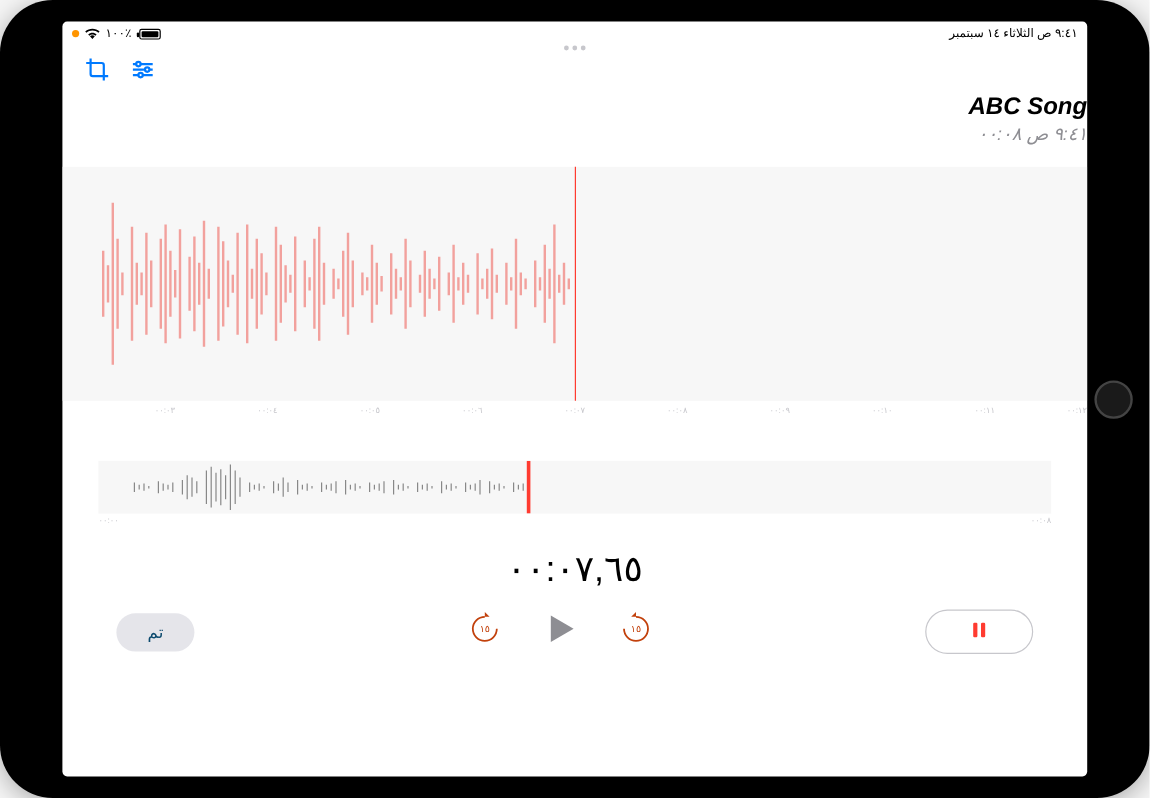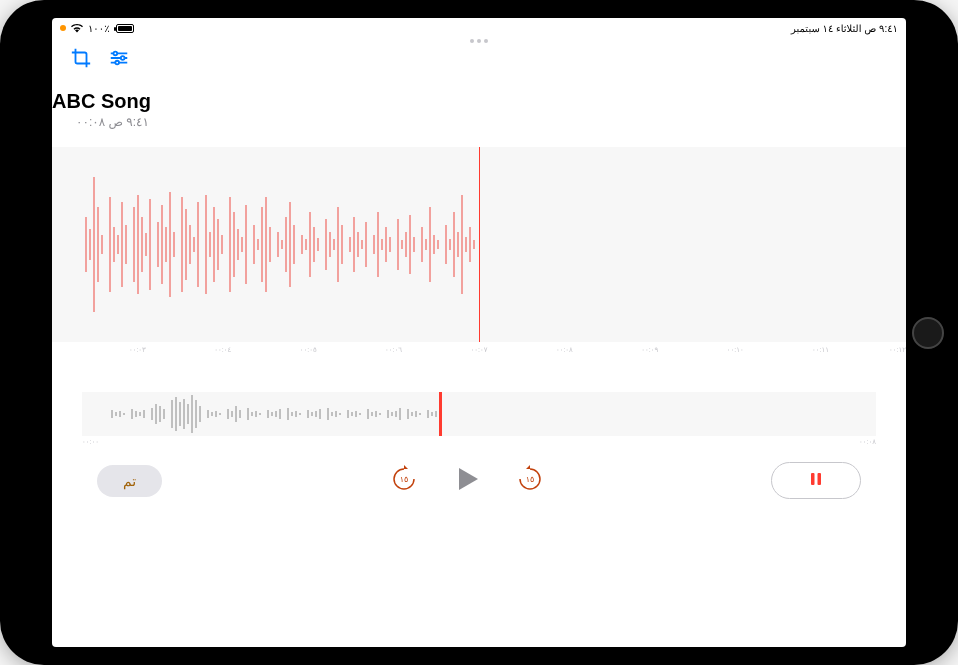--- a/index.html
+++ b/index.html
@@ -107,30 +107,31 @@
     .ellipsis-icon {
       position: absolute;
       left: 50%;
       transform: translateX(-50%);
       top: -8px;
       color: #c7c7cc;
       cursor: pointer;
     }
     .ellipsis-icon svg { width: 22px; height: 6px; }
     .header {
-      text-align: left;
-      margin-top: 12px;
+      text-align: right;
+      margin-top: 0;
+      font-style: italic;
     }
     .title {
       font-size: 20px;
       font-weight: 700;
       color: #000;
     }
     .subtitle {
-      font-size: 12px;
+      font-size: 15px;
       color: #8e8e93;
       margin-top: 2px;
       direction: rtl;
       padding-left: 24px;
     }
     .waveform-main {
       margin-top: 18px;
       height: 195px;
       background: #f7f7f7;
       position: relative;
@@ -215,21 +216,21 @@
       align-items: center;
       padding: 0 45px;
     }
     .pill-btn {
       padding: 8px 26px;
       border-radius: 22px;
       font-size: 14px;
       cursor: pointer;
       border: none;
       background: #e5e5ea;
-      color: #a16207;
+      color: #0c4a6e;
     }
     .pill-btn.pause {
       background: #fff;
       border: 1.5px solid #c7c7cc;
       color: #ff3b30;
       padding: 8px 36px;
     }
     .playback-group {
       display: flex;
       align-items: center;
@@ -481,20 +482,21 @@
           </g>
         </svg>
         <div class="overview-playhead"></div>
       </div>
       <div class="overview-labels">
         <span>٠٠:٠٠</span>
         <span>٠٠:٠٨</span>
       </div>
     </div>
 
+    <div class="time-display">٠٠:٠٧,٦٥</div>
 
     <div class="controls">
       <button class="pill-btn">تم</button>
       <div class="playback-group">
         <div class="playback-btn">
           <svg width="28" height="28" viewBox="0 0 28 28" fill="none" stroke="currentColor" stroke-width="1.5">
               <path d="M14 4 A10 10 0 1 0 24 14"></path>
               <polyline points="14,0 14,4 18,4" fill="currentColor" stroke="none"></polyline>
               <text x="14" y="17" font-size="8" text-anchor="middle" fill="currentColor" stroke="none">١٥</text>
             </svg>

